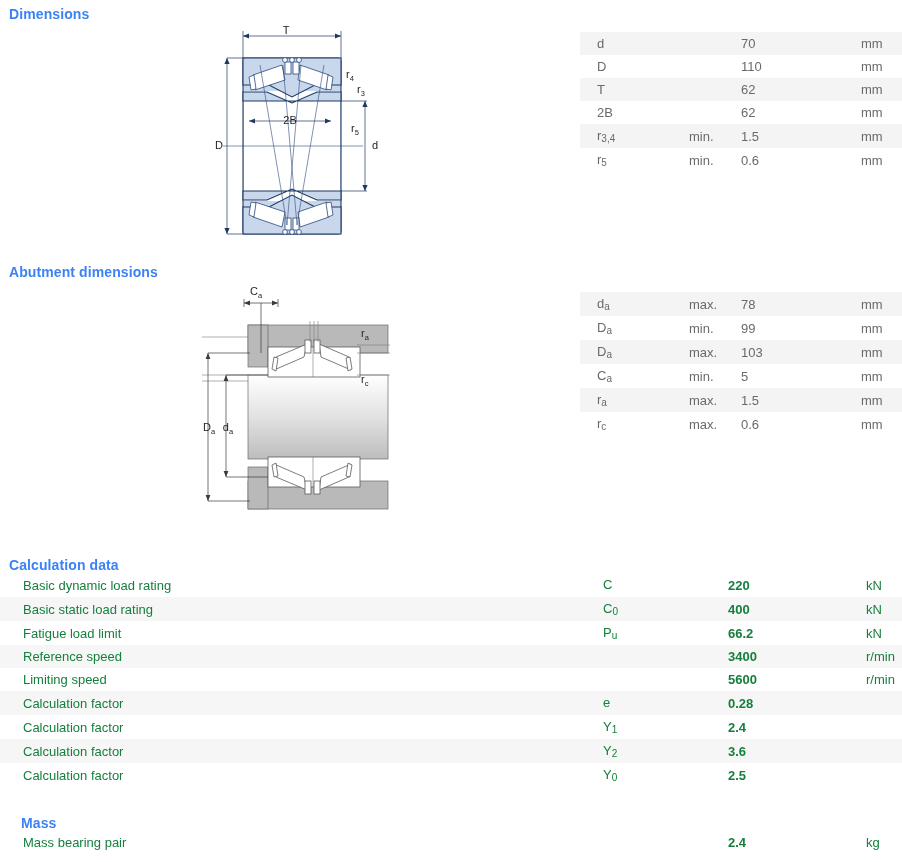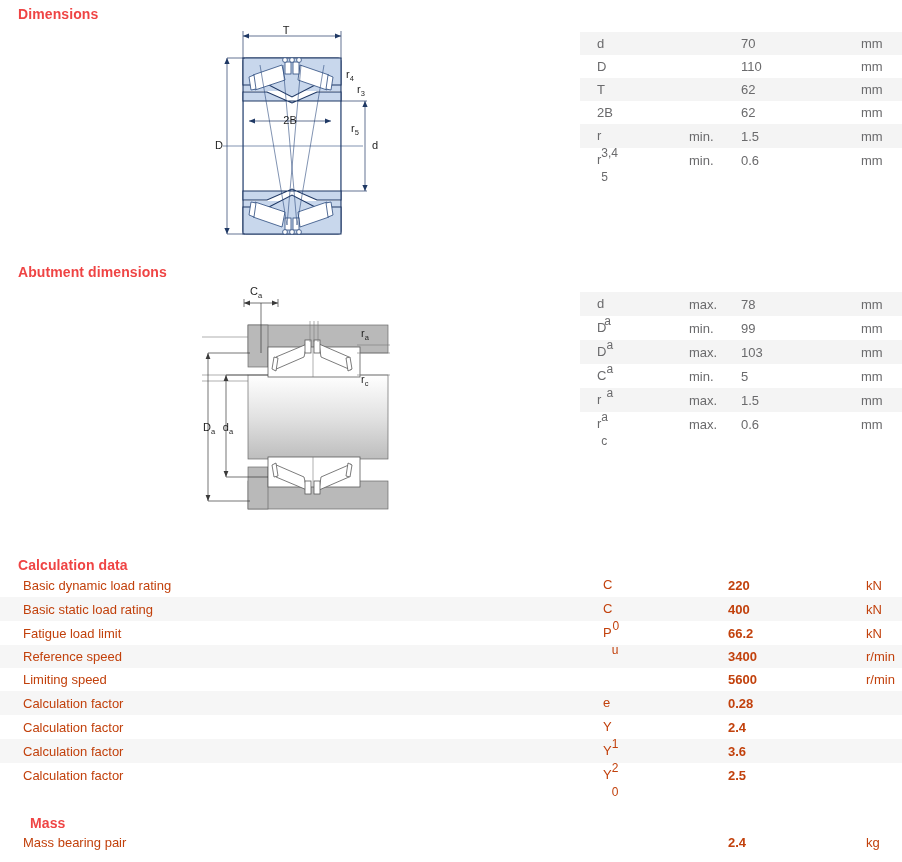--- a/index.html
+++ b/index.html
@@ -16,23 +16,23 @@
     font-size: 13px;
     position: relative;
     overflow: hidden;
   }
   .page { position: relative; width: 902px; height: 862px; }
 
   
   .section-heading {
     font-weight: bold;
     font-size: 14px;
-    color: #ef4444;
+    color: #3b82f6;
     letter-spacing: 0.1px;
-    padding-left: 18px;
+    padding-left: 9px;
   }
 
   
   .spec-table {
     border-collapse: collapse;
     width: 322px;
     table-layout: fixed;
   }
   .spec-table td {
     height: 23px;
@@ -54,32 +54,32 @@
   .wide-table {
     border-collapse: collapse;
     width: 902px;
     table-layout: fixed;
   }
   .wide-table td {
     height: 23px;
     line-height: 23px;
     padding: 0;
     font-size: 13px;
-    color: #c2410c;
+    color: #15803d;
     vertical-align: middle;
     white-space: nowrap;
   }
   .wide-table tr.odd td { background: #f6f6f6; }
   .wide-table tr.even td { background: #ffffff; }
   .w-desc { width: 580px; padding-left: 23px !important; }
   .w-sym  { width: 125px; }
   .w-val  { width: 138px; font-weight: bold; }
   .w-unit { width: 59px; }
 
-  sub { font-size: 12px; vertical-align: baseline; position: relative; top: 17px; }
+  sub { font-size: 10px; vertical-align: baseline; position: relative; top: 2px; }
 
   
   .abs { position: absolute; }
 
   
   .diagram { position: absolute; }
 </style>
 </head>
 <body>
 

